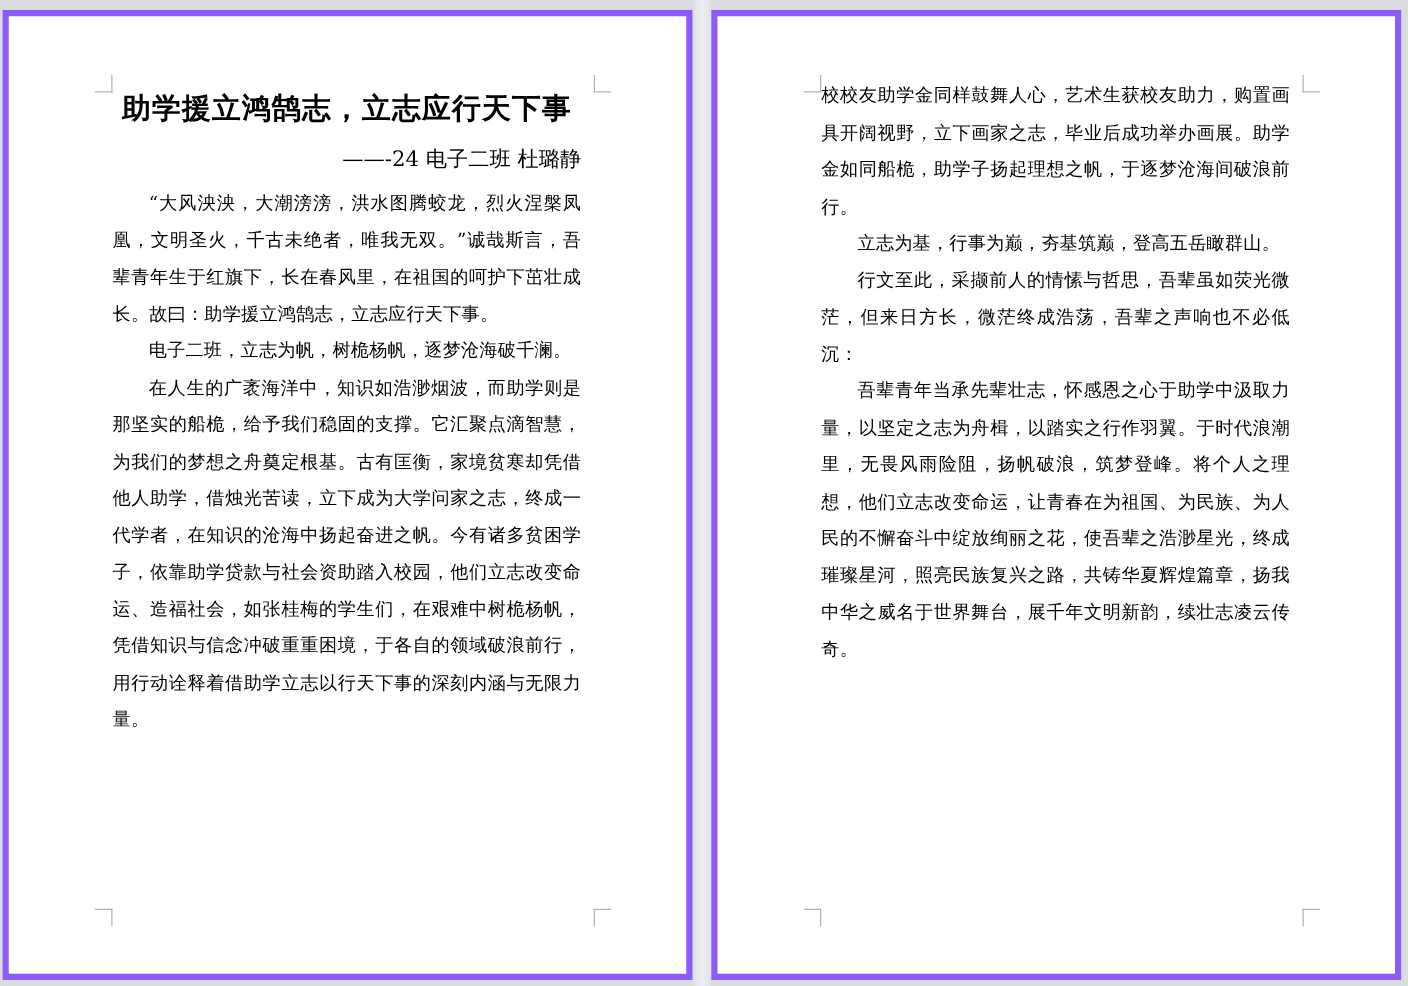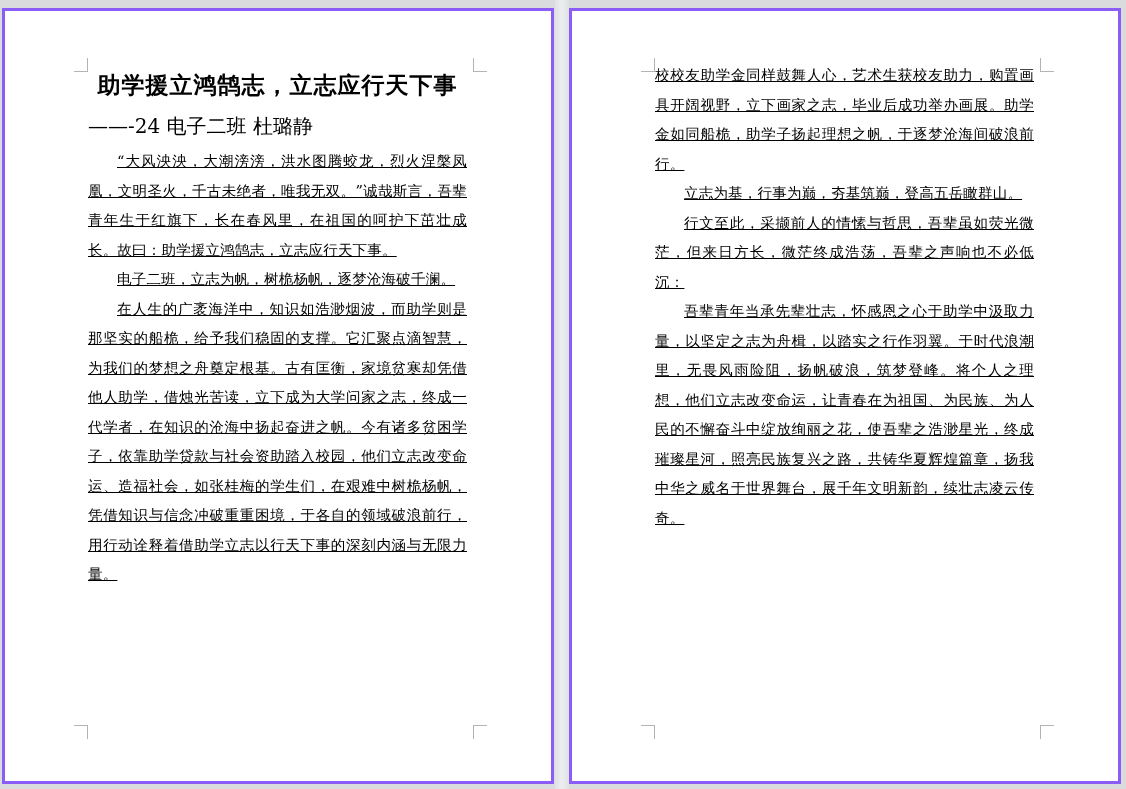--- a/index.html
+++ b/index.html
@@ -14,21 +14,21 @@
   .page-divider {
     position: absolute; top: 0; left: 555px; width: 14px; height: 789px;
     background: linear-gradient(to right, #dfe2e5, #eceef0, #dfe2e5);
   }
   .page {
     position: absolute;
     top: 8px;
     width: 552px;
     height: 776px;
     background: #ffffff;
-    border: 3px solid #8b5cf6;
+    border: 5px solid #8b5cf6;
     box-sizing: border-box;
   }
   #page-1 { left: 2px; }
   #page-2 { left: 569px; }
 
   .content {
     position: absolute;
     left: 83px;
     right: 84px;
     top: 0;
@@ -38,25 +38,25 @@
     padding-top: 58px;
     text-align: center;
     font-size: 23px;
     font-weight: bold;
     letter-spacing: 1px;
     line-height: 32px;
   }
   .byline {
     margin: 0;
     margin-top: 14px;
-    text-align: left;
-    font-size: 20px;
+    text-align: right;
+    font-size: 17px;
     line-height: 22px;
   }
-  .body-block { margin-top: 10px; text-decoration: underline; }
+  .body-block { margin-top: 10px; }
   #page-2 .body-block { margin-top: 0; padding-top: 50px; }
   .body-block p {
     margin: 0;
     font-size: 14.5px;
     line-height: 29.5px;
     text-align: justify;
     letter-spacing: 0.2px;
     word-break: break-all;
   }
   .body-block p.indent { text-indent: 2em; }

